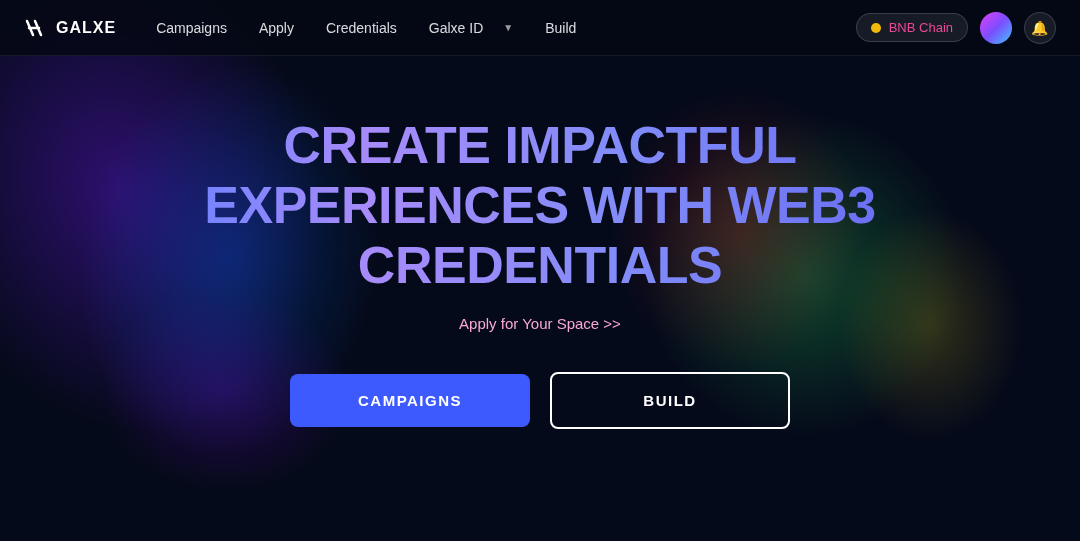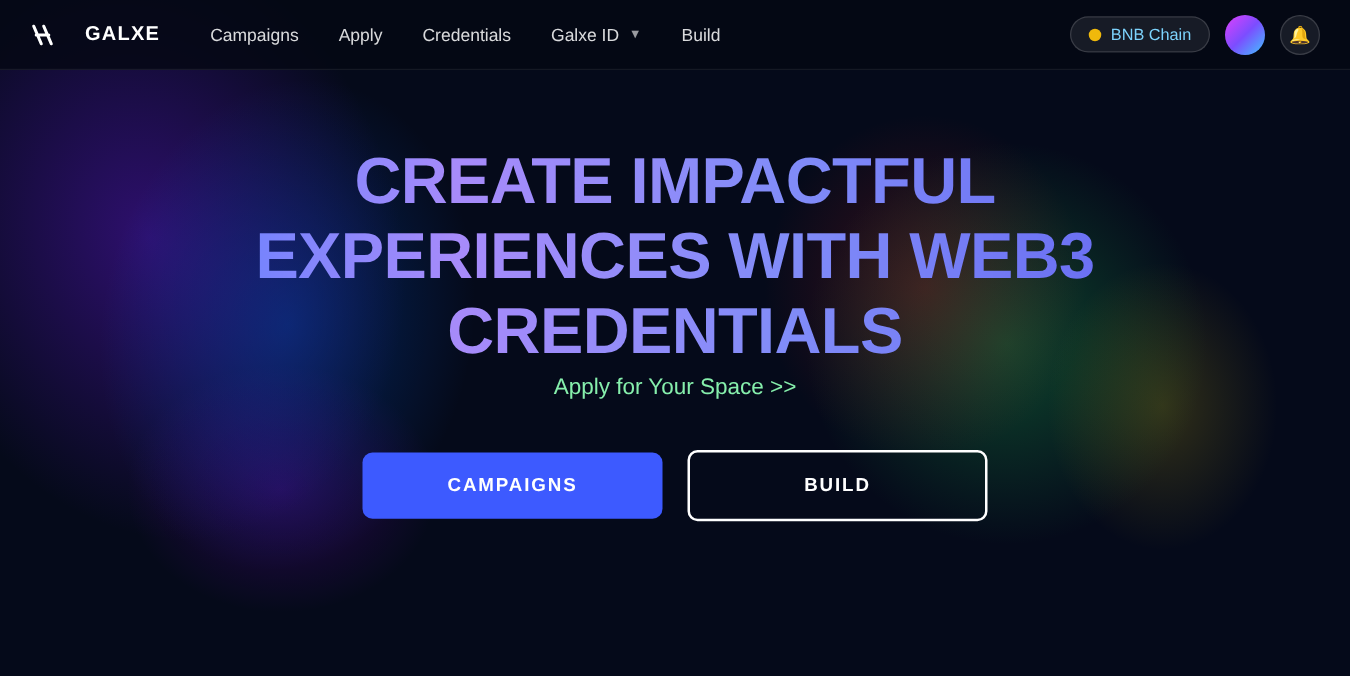--- a/index.html
+++ b/index.html
@@ -90,21 +90,21 @@
       align-items: center;
       height: 56px;
       padding: 0 24px;
       background: rgba(5, 8, 20, 0.85);
       border-bottom: 1px solid rgba(255,255,255,0.07);
     }
 
     .logo {
       display: flex;
       align-items: center;
-      gap: 20px;
+      gap: 8px;
       margin-right: 40px;
       text-decoration: none;
     }
 
     .logo-icon {
       width: 24px;
       height: 24px;
       display: flex;
       align-items: center;
       justify-content: center;
@@ -128,21 +128,21 @@
       color: rgba(255,255,255,0.85);
       font-size: 14px;
       text-decoration: none;
       cursor: pointer;
       transition: color 0.2s;
     }
 
     .nav-link-with-arrow {
       display: flex;
       align-items: center;
-      gap: 8px;
+      gap: 20px;
     }
 
     .nav-arrow {
       font-size: 10px;
       opacity: 0.7;
     }
 
     .nav-right {
       display: flex;
       align-items: center;
@@ -150,21 +150,21 @@
     }
 
     .bnb-chain-btn {
       display: flex;
       align-items: center;
       gap: 8px;
       background: rgba(255,255,255,0.08);
       border: 1px solid rgba(255,255,255,0.15);
       border-radius: 20px;
       padding: 6px 14px;
-      color: #7dd3fc;
+      color: #ec4899;
       font-size: 13px;
       cursor: pointer;
       text-align: right;
     }
 
     .bnb-dot {
       width: 10px;
       height: 10px;
       border-radius: 50%;
       background: #f0b90b;
@@ -207,34 +207,34 @@
     .hero-title {
       font-size: 52px;
       font-weight: 800;
       line-height: 1.15;
       letter-spacing: -0.5px;
       background: linear-gradient(90deg, #5b7fff 0%, #a78bfa 30%, #818cf8 60%, #6366f1 100%);
       -webkit-background-clip: text;
       -webkit-text-fill-color: transparent;
       background-clip: text;
       max-width: 860px;
-      margin-bottom: 4px;
+      margin-bottom: 20px;
     }
 
     .hero-subtitle {
       color: rgba(255,255,255,0.75);
       font-size: 15px;
       line-height: 1.6;
       max-width: 600px;
       margin-bottom: 16px;
     }
 
     .apply-link {
-      color: #86efac;
-      font-size: 18px;
+      color: #f9a8d4;
+      font-size: 15px;
       font-weight: 500;
       text-decoration: none;
       cursor: pointer;
       margin-bottom: 40px;
     }
 
     
     .cta-buttons {
       display: flex;
       gap: 20px;

